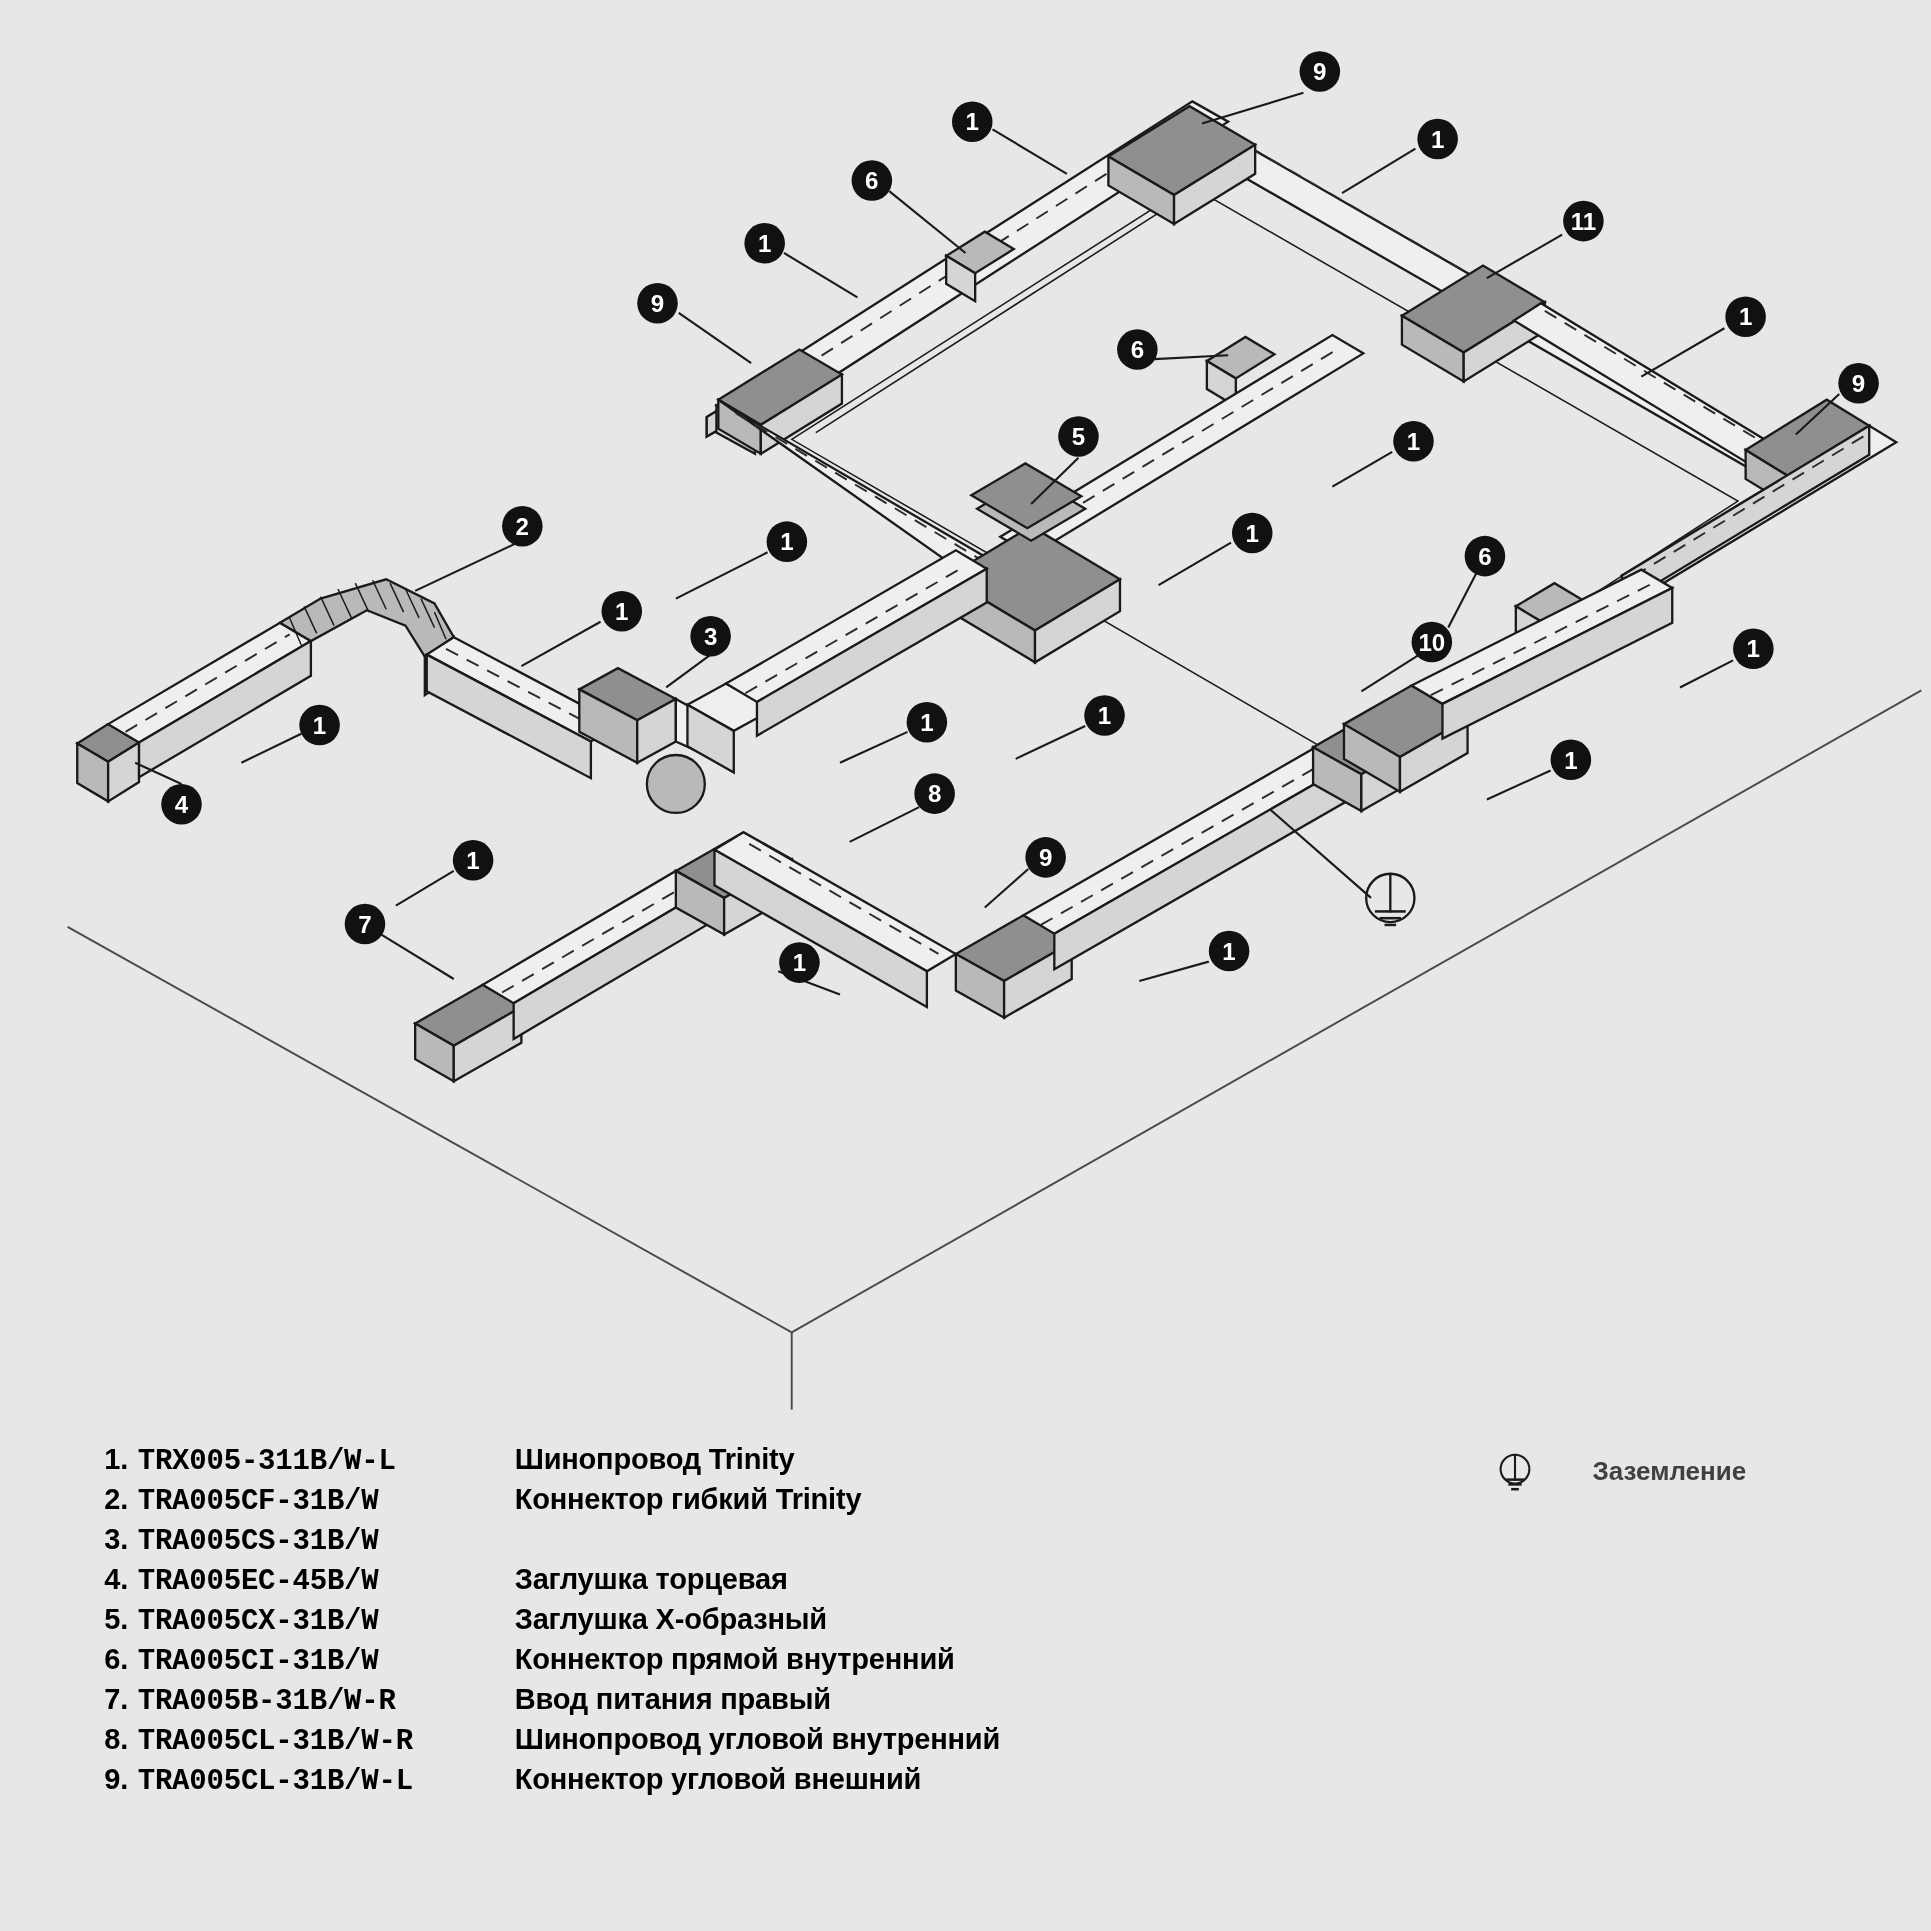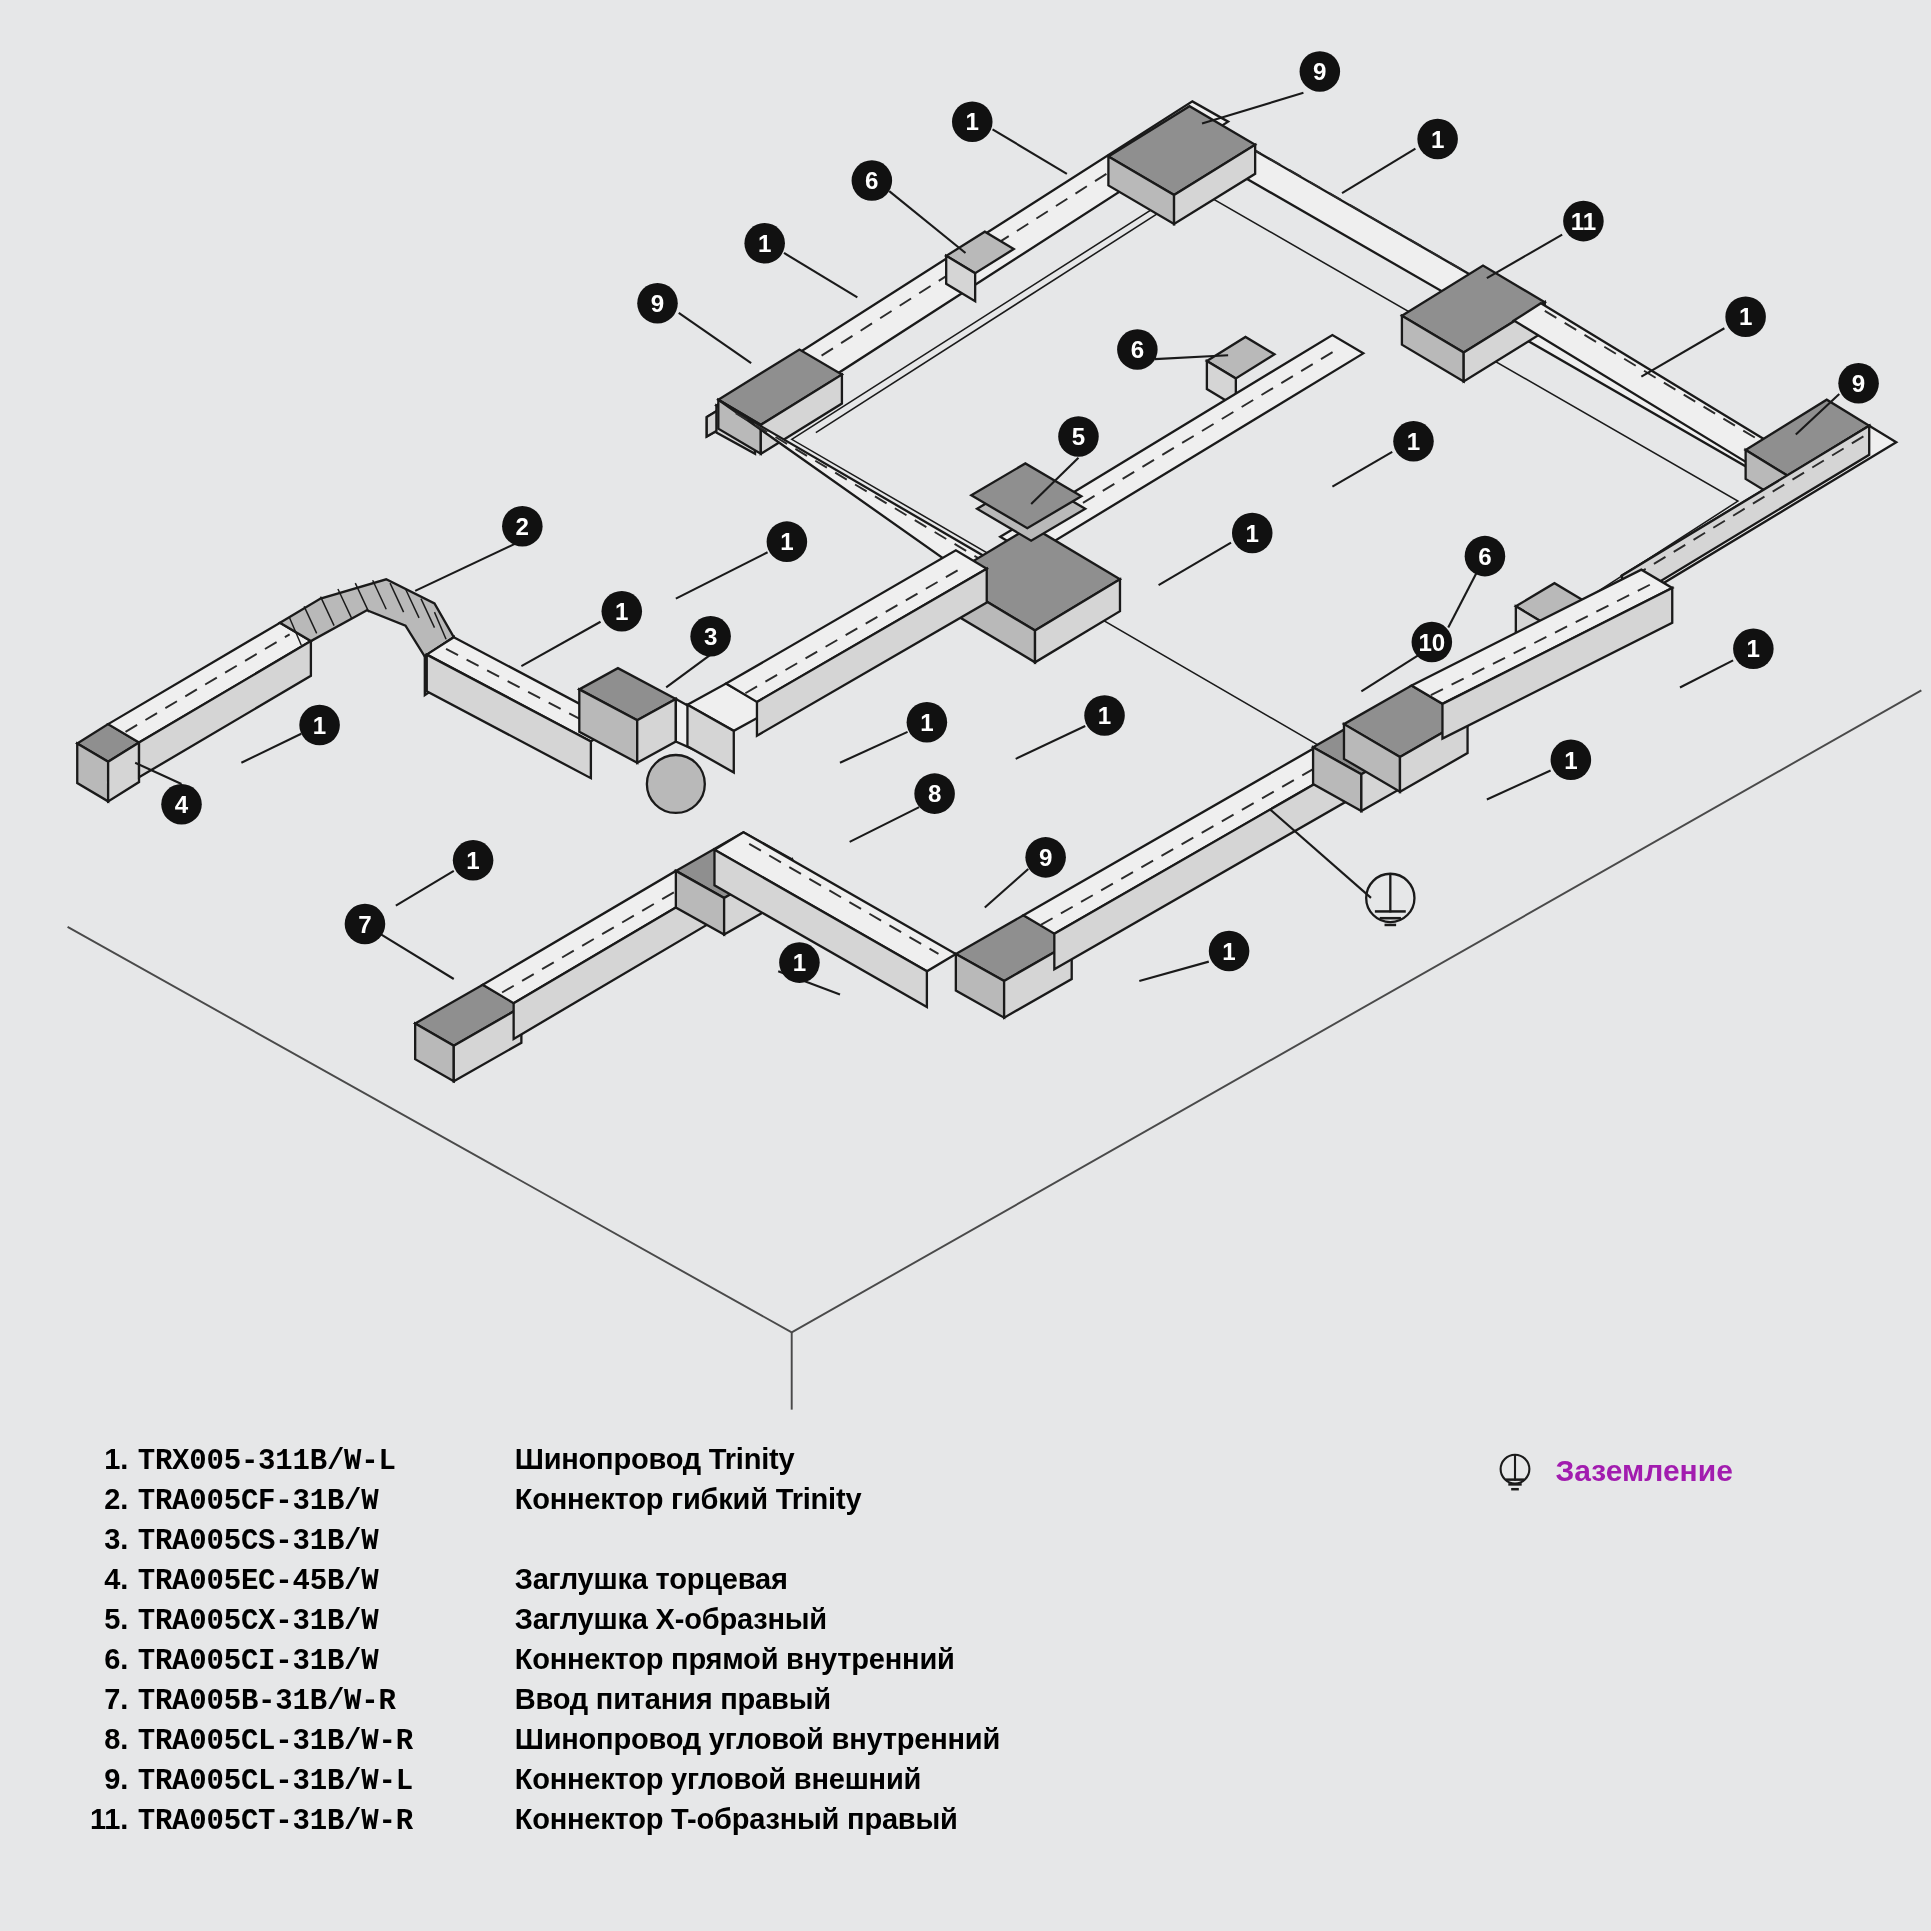--- a/index.html
+++ b/index.html
@@ -63,23 +63,24 @@
   }
   .ground-legend {
     position: absolute;
     left: 1492px;
     top: 1448px;
     display: flex;
     align-items: center;
     gap: 17.4px;
   }
   .ground-legend-label {
-    font-size: 30px;
+    font-size: 26px;
     font-weight: bold;
-    color: #a21caf;
+    color: #404040;
+    margin-left: 37px;
   }
   .callout-text {
     font-family: "Liberation Sans", sans-serif;
     font-size: 25px;
     font-weight: bold;
     fill: #ffffff;
   }
 </style>
 </head>
 <body>
@@ -463,25 +464,20 @@
       <div class="legend-row">
         <span class="legend-num">8.</span>
         <span class="legend-code">TRA005CL-31B/W-R</span>
         <span class="legend-desc">Шинопровод угловой внутренний</span>
       </div>
       <div class="legend-row">
         <span class="legend-num">9.</span>
         <span class="legend-code">TRA005CL-31B/W-L</span>
         <span class="legend-desc">Коннектор угловой внешний</span>
       </div>
-      <div class="legend-row">
-        <span class="legend-num">11.</span>
-        <span class="legend-code">TRA005CT-31B/W-R</span>
-        <span class="legend-desc">Коннектор T-образный правый</span>
-      </div>
     </div>
 
   <div class="ground-legend">
     <svg width="46" height="46" viewBox="0 0 48 48">
       <circle cx="24" cy="22" r="15" fill="none" stroke="#1a1a1a" stroke-width="2.2"></circle>
       <path d="M 24 7 L 24 34" stroke="#1a1a1a" stroke-width="2.2"></path>
       <path d="M 14 33 L 34 33" stroke="#1a1a1a" stroke-width="2.6"></path>
       <path d="M 17 38 L 31 38" stroke="#1a1a1a" stroke-width="2.6"></path>
       <path d="M 20 43 L 28 43" stroke="#1a1a1a" stroke-width="2.6"></path>
     </svg>

